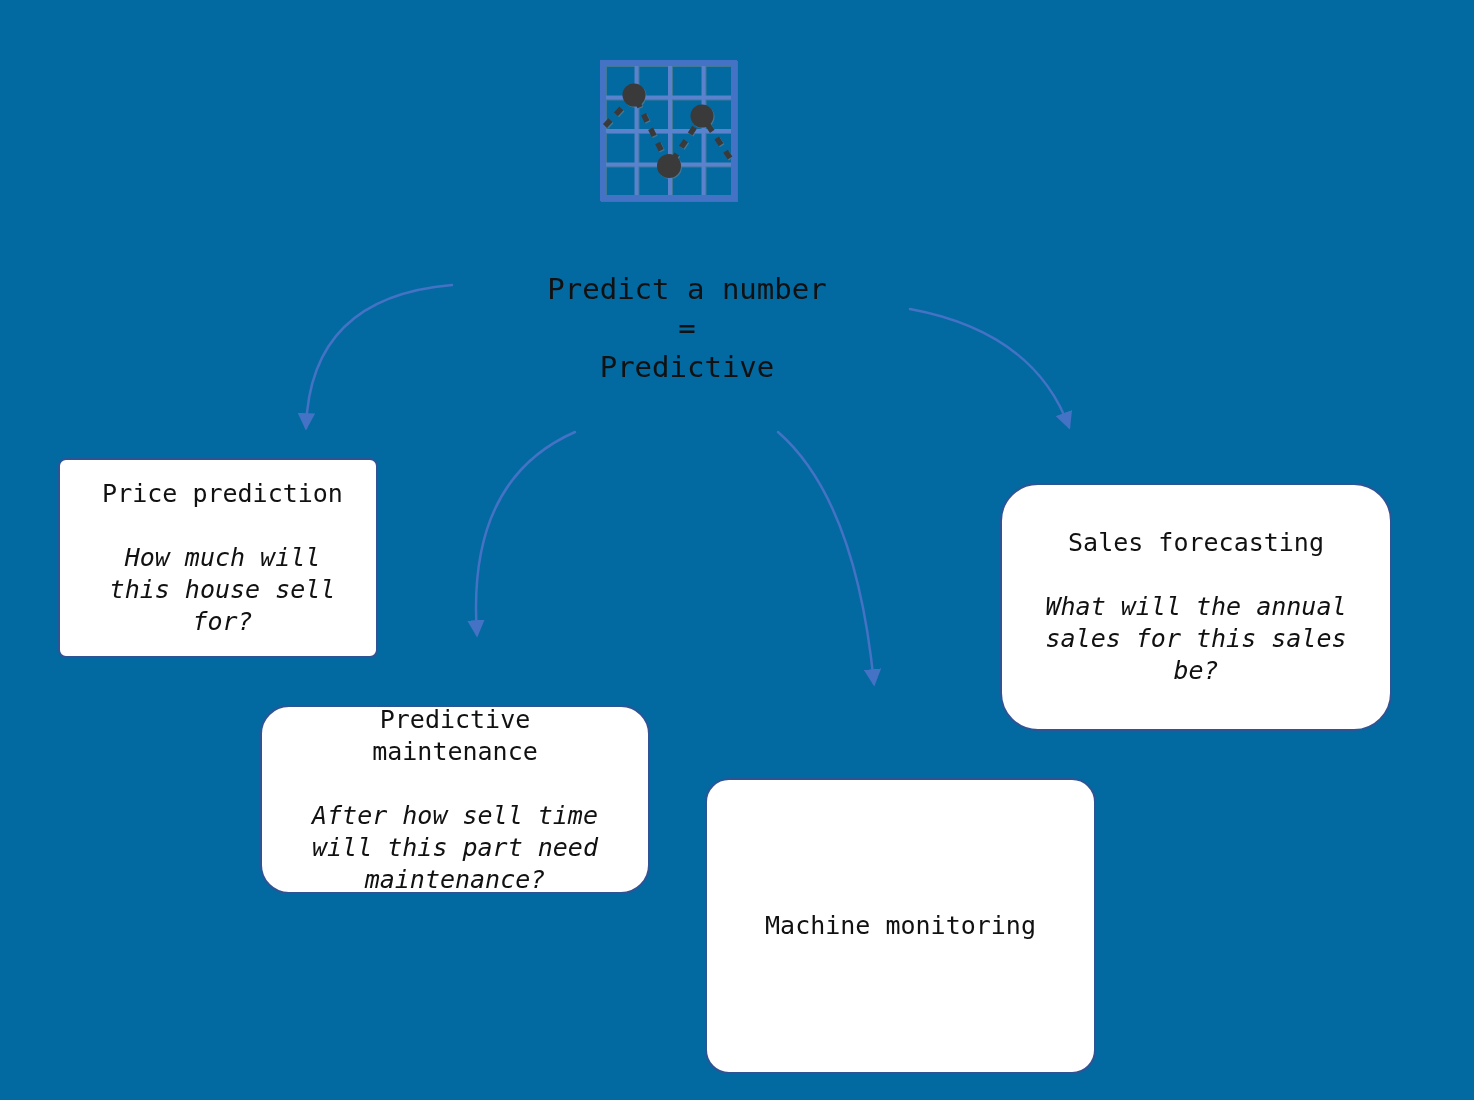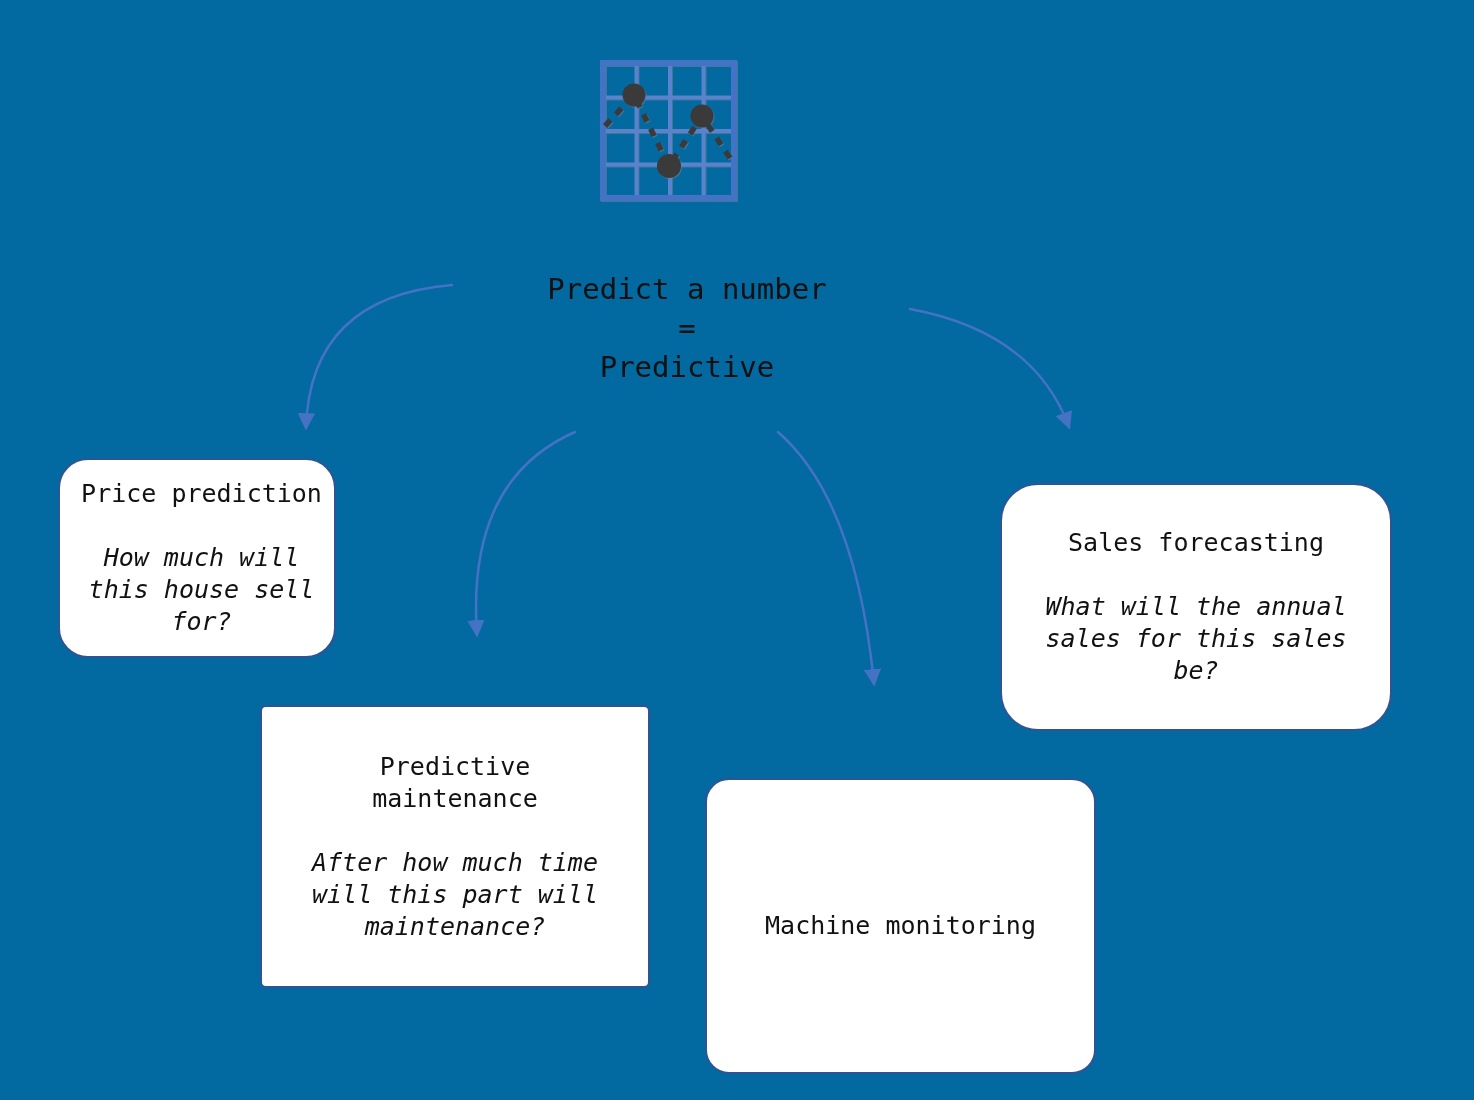--- a/index.html
+++ b/index.html
@@ -59,22 +59,22 @@
     align-items: center;
     justify-content: center;
     text-align: center;
     gap: 32px;
     font-size: 25px;
     line-height: 32px;
   }
   .node-heading { font-style: normal; max-width: var(--tw); }
   .node-question { font-style: italic; max-width: var(--tw); }
 
-  .node-price       { left: 58px;   top: 458px; width: 278px; height: 200px; border-radius: 30px; padding-left: 9px; --tw: 252px; }
-  .node-maintenance { left: 260px;  top: 705px; width: 390px; height: 283px; border-radius: 6px; --tw: 312px; }
+  .node-price       { left: 58px;   top: 458px; width: 320px; height: 200px; border-radius: 8px; padding-left: 9px; --tw: 252px; }
+  .node-maintenance { left: 260px;  top: 705px; width: 390px; height: 189px; border-radius: 29px; --tw: 312px; }
   .node-monitoring  { left: 705px;  top: 778px; width: 391px; height: 296px; border-radius: 24px; --tw: 314px; }
   .node-sales       { left: 1000px; top: 483px; width: 392px; height: 248px; border-radius: 38px; --tw: 332px; }
 </style>
 </head>
 <body>
 
 <div class="canvas">
 
   <svg class="arrows-svg" viewBox="0 0 1474 1100" xmlns="http://www.w3.org/2000/svg" aria-hidden="true">
     <defs>
@@ -116,21 +116,21 @@
     <div>Predictive</div>
   </div>
 
   <div class="node node-price">
     <div class="node-heading">Price prediction</div>
     <div class="node-question">How much will this house sell for?</div>
   </div>
 
   <div class="node node-maintenance">
     <div class="node-heading">Predictive maintenance</div>
-    <div class="node-question">After how much time will this part will maintenance?</div>
+    <div class="node-question">After how sell time will this part need maintenance?</div>
   </div>
 
   <div class="node node-monitoring">
     <div class="node-heading">Machine monitoring</div>
   </div>
 
   <div class="node node-sales">
     <div class="node-heading">Sales forecasting</div>
     <div class="node-question">What will the annual sales for this sales be?</div>
   </div>

